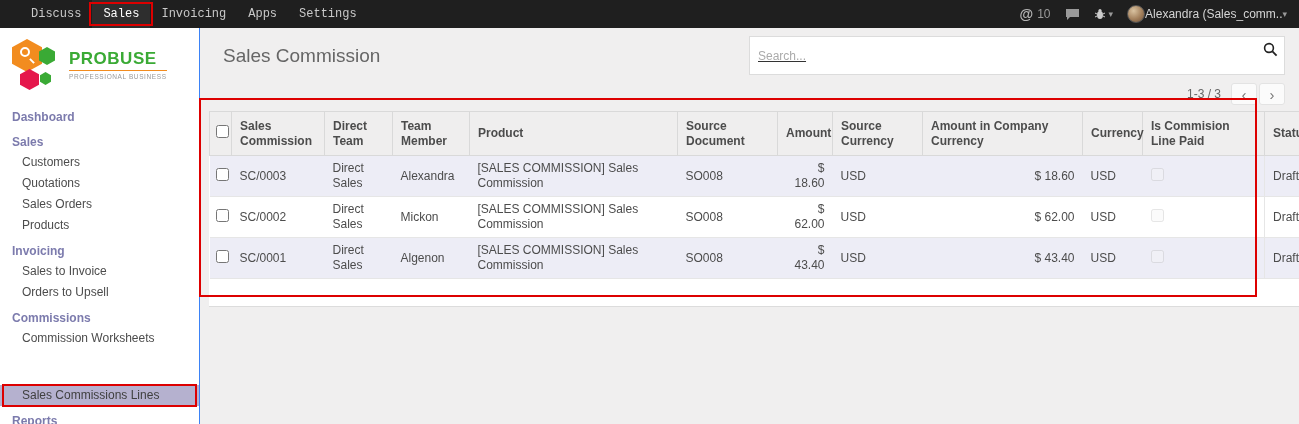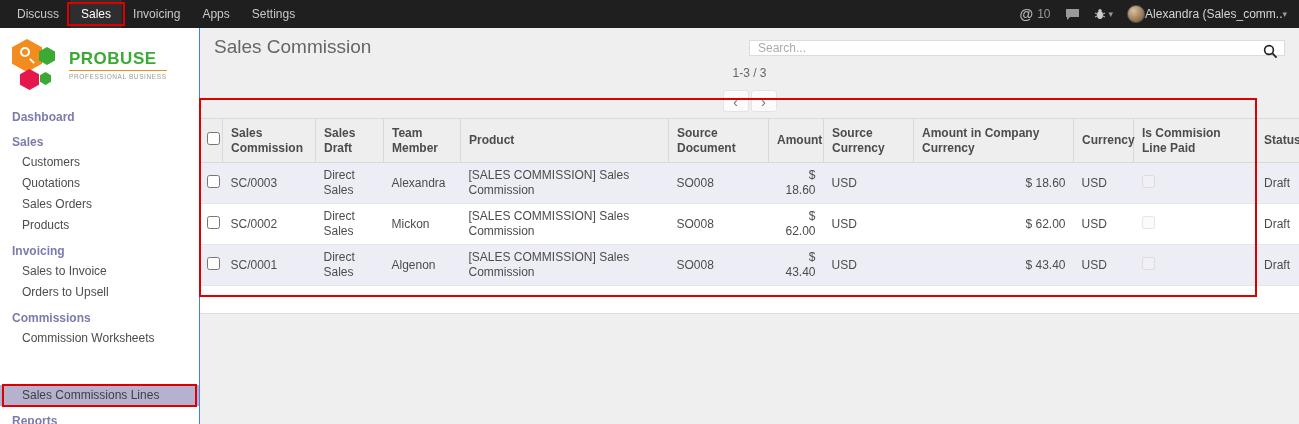--- a/index.html
+++ b/index.html
@@ -8,21 +8,21 @@
     width:1299px; height:424px; overflow:hidden; position:relative;
     font-family:"Liberation Sans", sans-serif;
     background:#f0efef;
   }
 
   
   .topbar {
     height:28px; background:#1f1f1f; color:#c9c9c9;
     display:flex; align-items:stretch; font-size:12px;
   }
-  .topbar-menus { display:flex; align-items:flex-start; padding-left:6px; }
+  .topbar-menus { display:flex; align-items:flex-start; padding-left:20px;font-family:Liberation Mono, monospace; }
   .menu { padding:0 11px; line-height:28px; cursor:pointer; white-space:nowrap; }
   .menu.active { background:#2e2e2e; color:#fff; position:relative; }
   .menu.active::after {
     content:""; position:absolute; left:-3px; right:-3px; top:2px; bottom:2px;
     border:2px solid var(--annotation,#dd0000); pointer-events:none;
   }
   .topbar-right { margin-left:auto; display:flex; align-items:center; gap:14px; padding-right:12px; }
   .mention { display:flex; align-items:center; gap:4px; color:#9a9a9a; cursor:pointer; }
   .at-glyph { font-size:14px; font-weight:bold; color:#b5b5b5; }
   .tb-icon { display:flex; align-items:center; gap:3px; cursor:pointer; }
@@ -30,21 +30,21 @@
   .avatar {
     width:18px; height:18px; border-radius:50%;
     background:radial-gradient(circle at 35% 30%, #d9c2a0 0%, #a3805c 55%, #6e5138 100%);
     border:1px solid #555;
   }
   .user-menu { display:flex; align-items:center; gap:0; color:#d5d5d5; cursor:pointer; white-space:nowrap; }
 
   
   .page { display:flex; height:396px; }
   .sidebar { width:200px; background:#ffffff; border-right:1px solid #3b82f6; overflow:hidden; }
-  .content { flex:1; position:relative; min-width:0; }
+  .content { flex:1; position:relative; min-width:0;padding-left:9px; }
 
   
   .logo { padding:10px 0 4px 12px; height:72px; }
   .logo-row { display:flex; align-items:center; gap:7px; }
   .hexes { position:relative; width:50px; height:54px; flex:0 0 auto; }
   .hex { position:absolute; clip-path:polygon(50% 0,100% 25%,100% 75%,50% 100%,0 75%,0 25%); }
   .hex-orange { left:0; top:1px; width:30px; height:33px; background:var(--logo-orange,#f28c1f); }
   .hex-green-sm { left:27px; top:9px; width:16px; height:18px; background:var(--logo-green,#3aaa35); }
   .hex-red { left:8px; top:31px; width:19px; height:21px; background:var(--logo-red,#e5174c); }
   .hex-green-xs { left:28px; top:34px; width:11px; height:13px; background:var(--logo-green,#3aaa35); }
@@ -65,28 +65,29 @@
   .item.active::after {
     content:""; position:absolute; left:2px; right:2px; top:-1px; bottom:-1px;
     border:2px solid var(--annotation,#dd0000); pointer-events:none;
   }
 
   
   .control-panel { display:flex; justify-content:space-between; align-items:center; padding:8px 14px 0 14px; }
   .page-title { font-size:19px; color:#666; font-weight:normal; margin:0; }
   .search-box { position:relative; width:536px; }
   .search-input {
-    width:100%; height:16px; border:1px solid #dcdcdc; background:#fff;
+    width:100%; height:39px; border:1px solid #dcdcdc; background:#fff;
     padding:0 30px 0 8px; font-size:12px; color:#333; outline:none;
     font-family:"Liberation Sans", sans-serif;
+    text-decoration:underline;
   }
   .search-input::placeholder { color:#ababab; }
   .search-icon { position:absolute; right:7px; top:6px; cursor:pointer; }
 
-  .pager-row { display:flex; justify-content:flex-end; align-items:center; gap:10px; padding:8px 14px 6px;flex-direction:column; }
+  .pager-row { display:flex; justify-content:flex-end; align-items:center; gap:10px; padding:8px 14px 6px; }
   .pager-range { font-size:12px; color:#666; }
   .pager-btns { display:flex; gap:2px; }
   .pager-btn {
     width:26px; height:22px; background:#fbfbfb; border:1px solid #e3e3e3; border-radius:3px;
     color:#777; font-size:15px; line-height:19px; text-align:center; cursor:pointer;
   }
 
   
   .sheet { background:#fff; border-bottom:1px solid #dcdcdc; min-height:196px; }
   table { width:100%; border-collapse:collapse; table-layout:fixed; font-size:12px; color:#4c4c4c; }
@@ -234,21 +235,21 @@
             <col style="width:90px">
           <col style="width:160px">
             <col style="width:60px">
             <col style="width:122px">
             <col style="width:44px">
         </colgroup>
         <thead>
           <tr>
             <th class="col-check-cell"><input type="checkbox" style=""></th>
             <th>Sales Commission</th>
-            <th>Sales Draft</th>
+            <th>Direct Team</th>
             <th>Team Member</th>
             <th>Product</th>
             <th>Source Document</th>
             <th class="num">Amount</th>
             <th>Source Currency</th>
             <th>Amount in Company Currency</th>
             <th>Currency</th>
             <th>Is Commision Line Paid</th>
             <th>Status</th>
           </tr>

